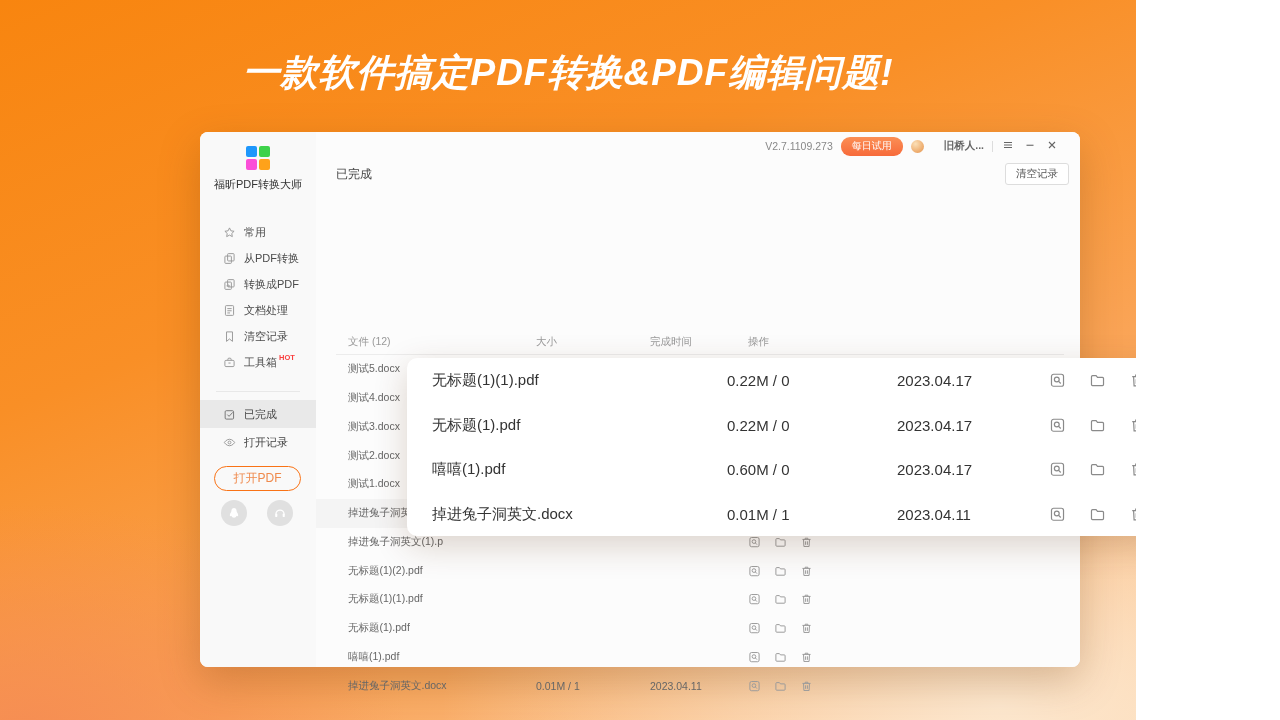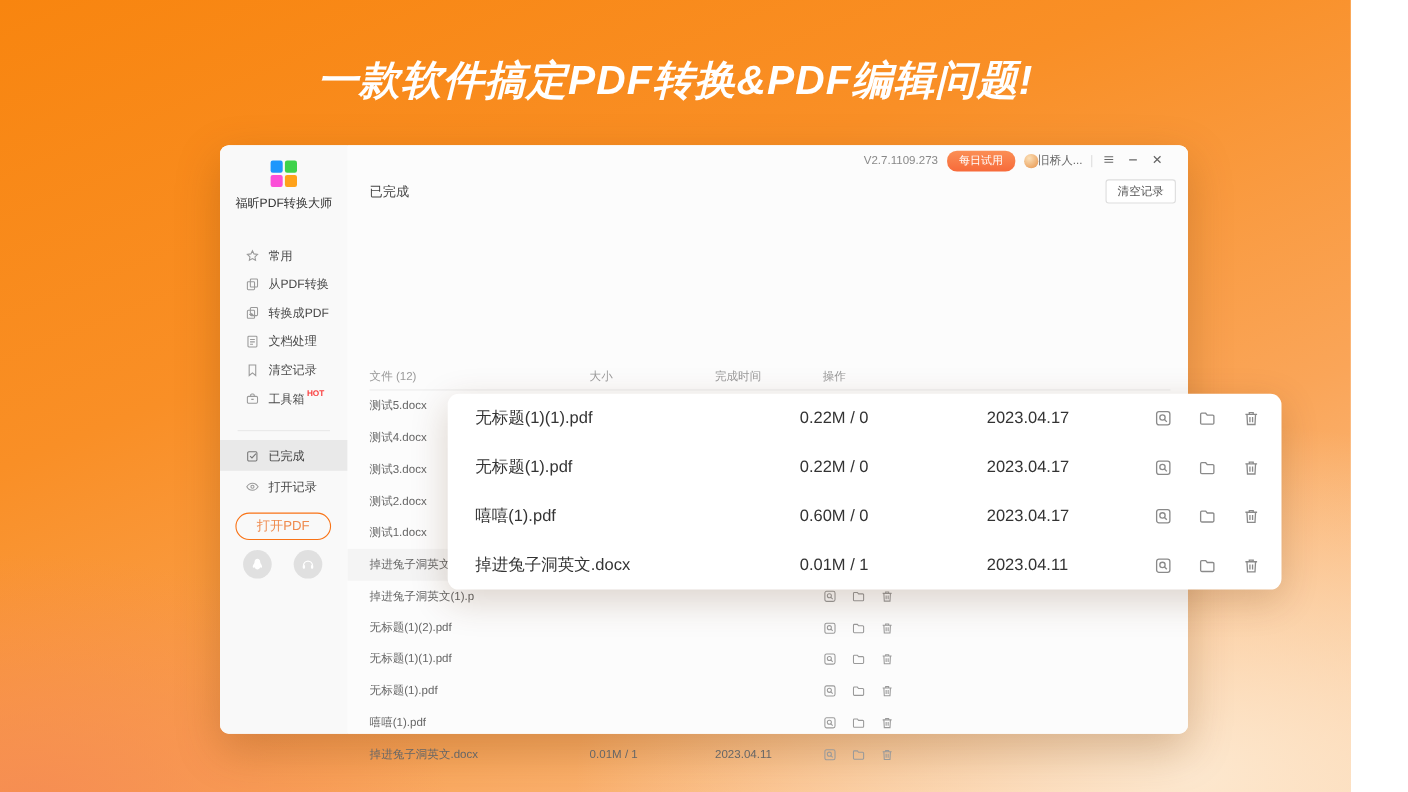--- a/index.html
+++ b/index.html
@@ -1,20 +1,20 @@
 <!DOCTYPE html>
 <html><head>
 <meta charset="utf-8">
 <style>
   * { margin:0; padding:0; box-sizing:border-box; }
   html,body { width:1280px; height:720px; overflow:hidden; }
   body { font-family:"Liberation Sans", sans-serif; }
 
   .stage {
-    position:relative; width:1228px; height:720px; overflow:hidden;
+    position:relative; width:1136px; height:720px; overflow:hidden;
     background-image:
       radial-gradient(900px 520px at 88% 98%, #fde8cf 0%, rgba(253,232,207,0) 62%),
       radial-gradient(700px 420px at 2% 102%, rgba(245,138,84,.85) 0%, rgba(245,138,84,0) 55%),
       linear-gradient(158deg, #f8850f 0%, #f98f26 35%, #faa558 68%, #fbcda0 100%);
   }
 
   .banner-title {
     position:absolute; top:48px; left:0; right:0; text-align:center;
     font-size:37px; font-weight:bold; font-style:italic; color:#ffffff;
     letter-spacing:1px;
@@ -61,39 +61,39 @@
   .circle-btn { position:absolute; width:26px; height:26px; border-radius:50%;
                 background:#e0e0e0; display:flex; align-items:center; justify-content:center; }
   .circle-qq { left:21px; } .circle-hs { left:67px; }
 
   
   .titlebar { position:absolute; top:5px; right:21px; height:18px;
               display:flex; align-items:center; gap:8px;margin-left:20px; }
   .version { font-size:10.5px; color:#888; }
   .trial-badge { font-size:10px; color:#fff; padding:2.5px 11px; border-radius:9px;
                  background:linear-gradient(180deg,#fb8f55,#f76a3a); }
-  .user { display:flex; align-items:flex-end; gap:0; }
+  .user { display:flex; align-items:flex-end; gap:20px;font-weight:bold; }
   .avatar { width:13px; height:13px; border-radius:50%;
             background:radial-gradient(circle at 35% 30%, #fbe0b8, #eda969 70%, #d88c4e); }
   .username { font-size:10.5px; color:#666; max-width:44px; overflow:hidden;
               white-space:nowrap; text-overflow:ellipsis; }
   .tb-sep { width:1px; height:11px; background:#ddd; }
   .win-ctl { font-size:12px; color:#666; width:14px; text-align:center; line-height:14px; cursor:default; }
 
   
   .content { position:absolute; left:116px; top:0; width:764px; height:535px;
              background:#fcfcfc; border-radius:0 8px 8px 0; }
   .content-title { position:absolute; left:20px; top:34px; font-size:12px; color:#444; }
   .clear-btn { position:absolute; right:11px; top:31px; padding:3px 10px;
                background:#fff; border:1px solid #ddd; border-radius:3px;
                font-size:10.5px; color:#555; }
 
   .thead { position:absolute; top:203px; left:0; right:0; font-size:10.5px; color:#999; }
   .thead span, .trow > span { position:absolute; white-space:nowrap; }
-  .col-file { left:20px; } .col-size { left:220px; } .col-time { left:334px; } .col-act { left:432px; }
+  .col-file { left:32px; } .col-size { left:220px; } .col-time { left:334px; } .col-act { left:432px; }
   .head-line { position:absolute; top:222px; left:20px; right:16px; height:1px; background:#ececec; }
 
   .tbody { position:absolute; top:223px; left:0; right:0; }
   .trow { position:relative; height:28.75px; font-size:10.5px; color:#666; }
   .trow > span { top:50%; transform:translateY(-50%);text-align:right; }
   .trow.highlight { background:#f4f4f4; }
   .row-actions { position:absolute; left:432px; top:0; height:100%; display:flex; align-items:center; gap:13px; }
   .row-actions .aico { width:13px; height:13px; display:block; }
 
   

